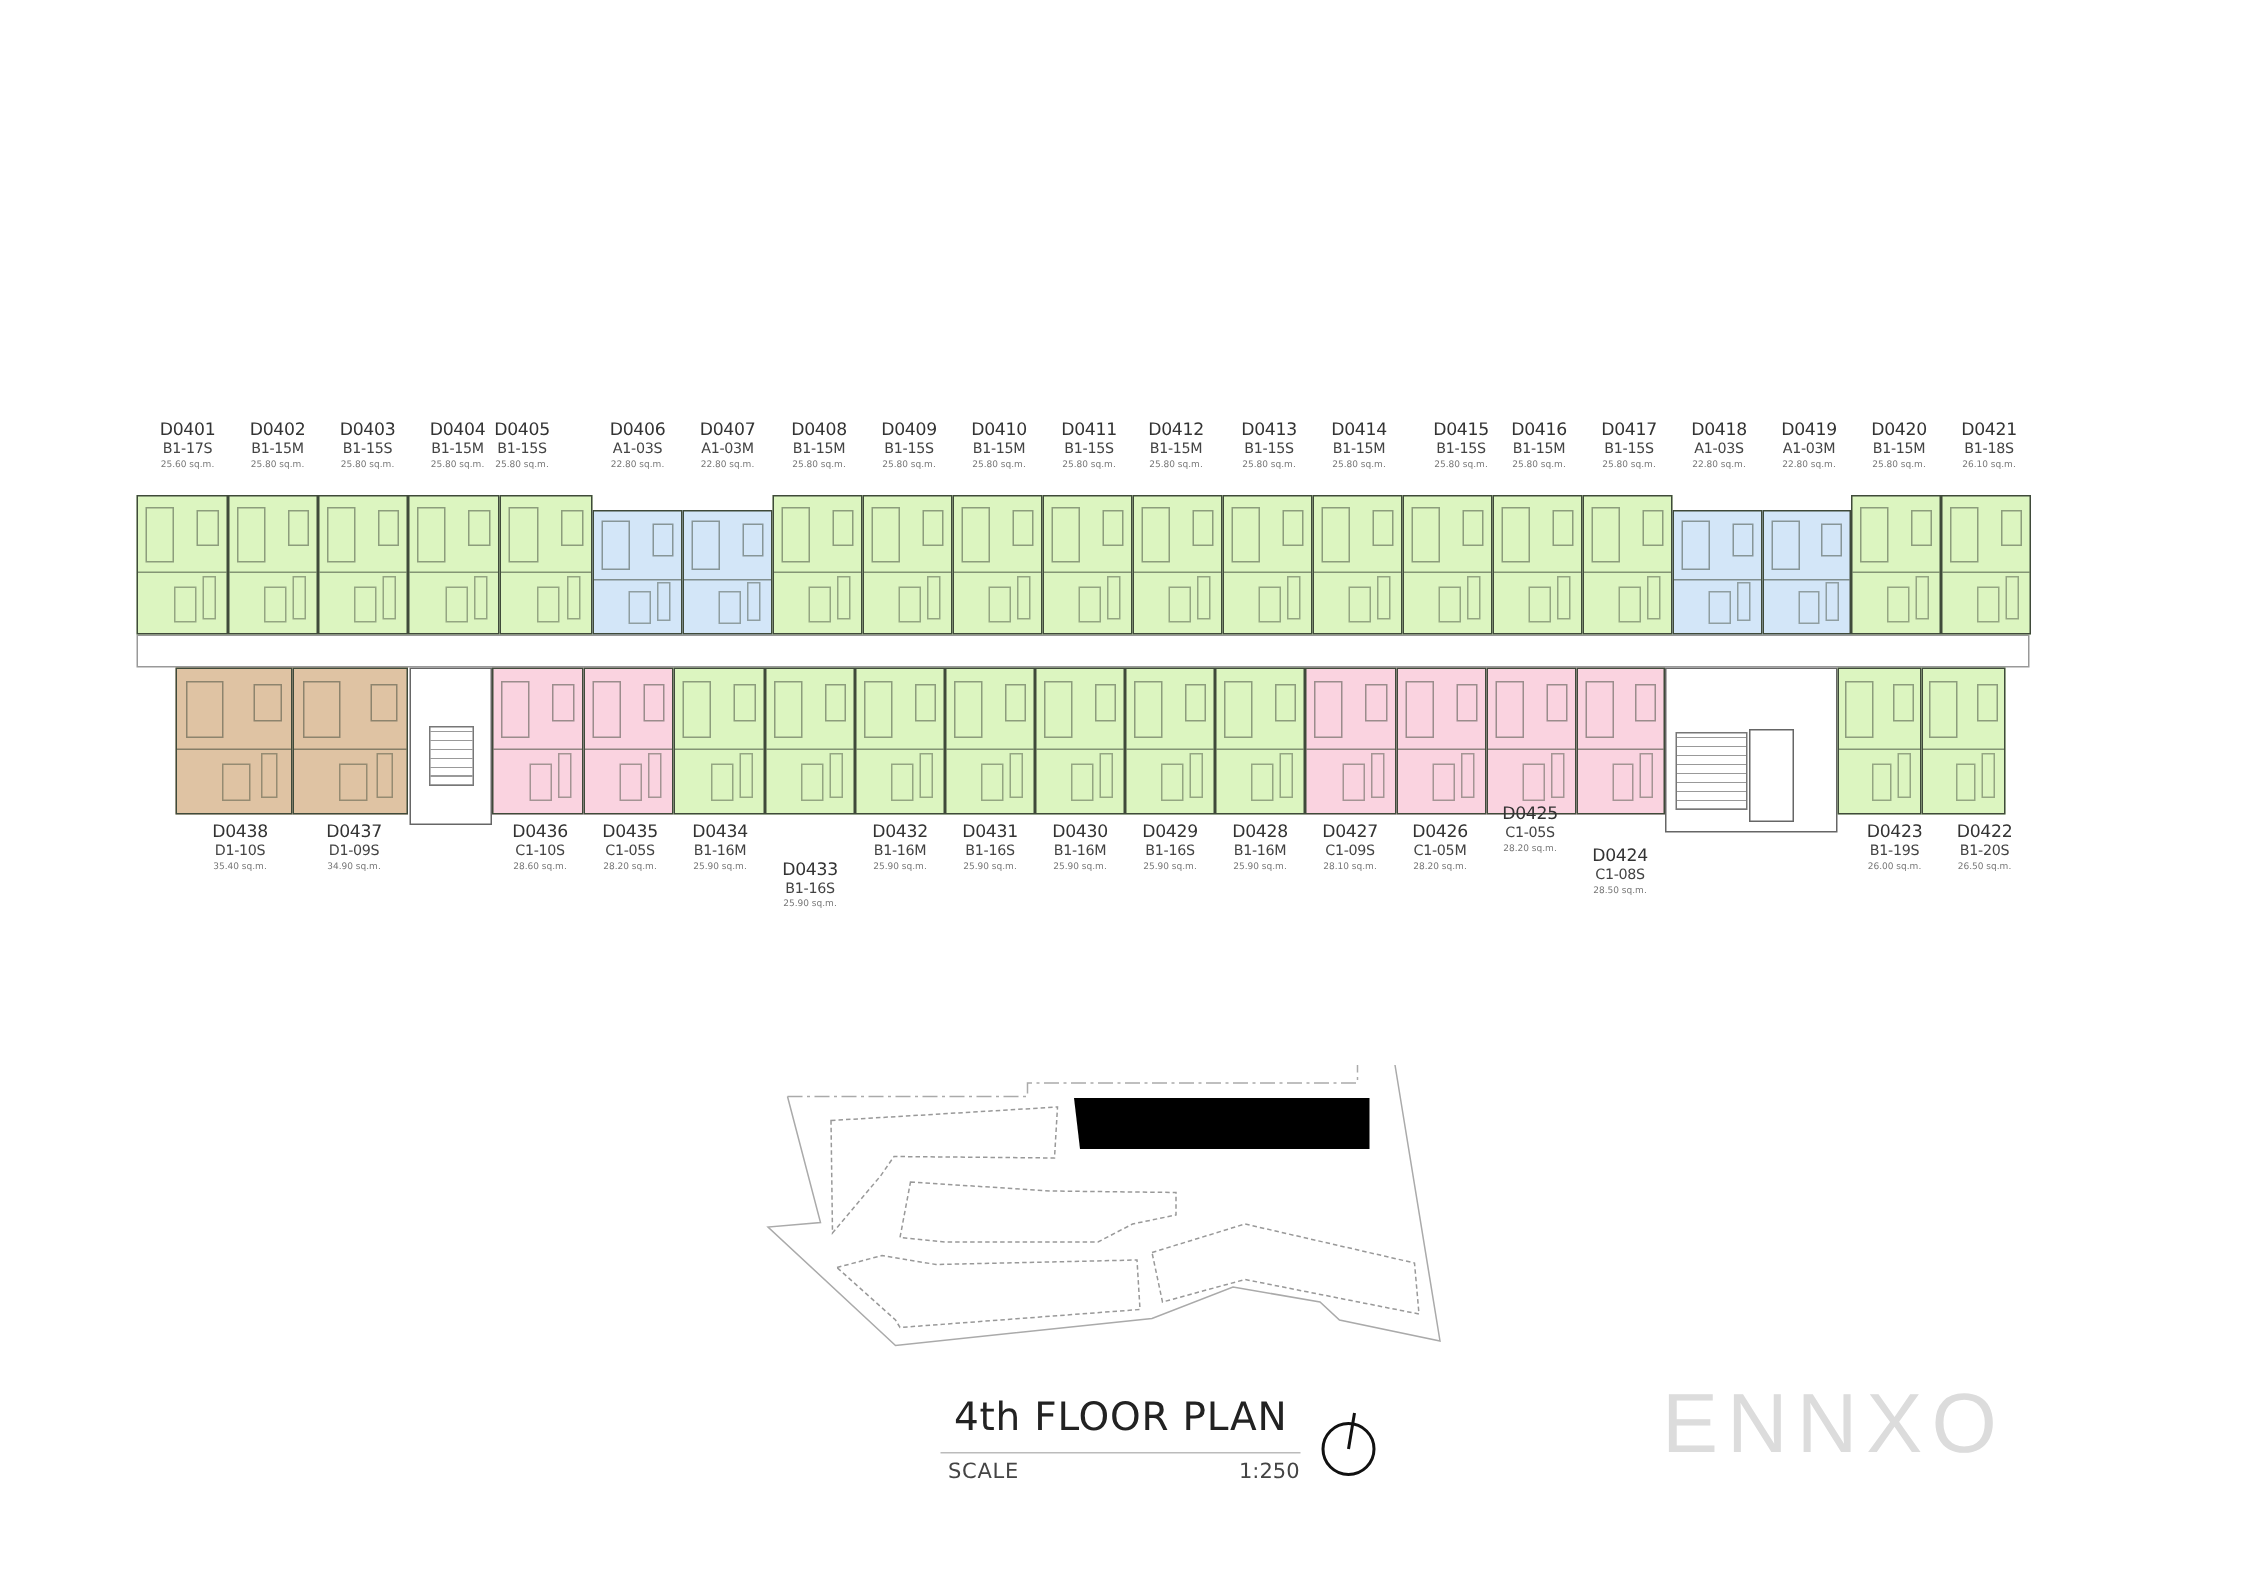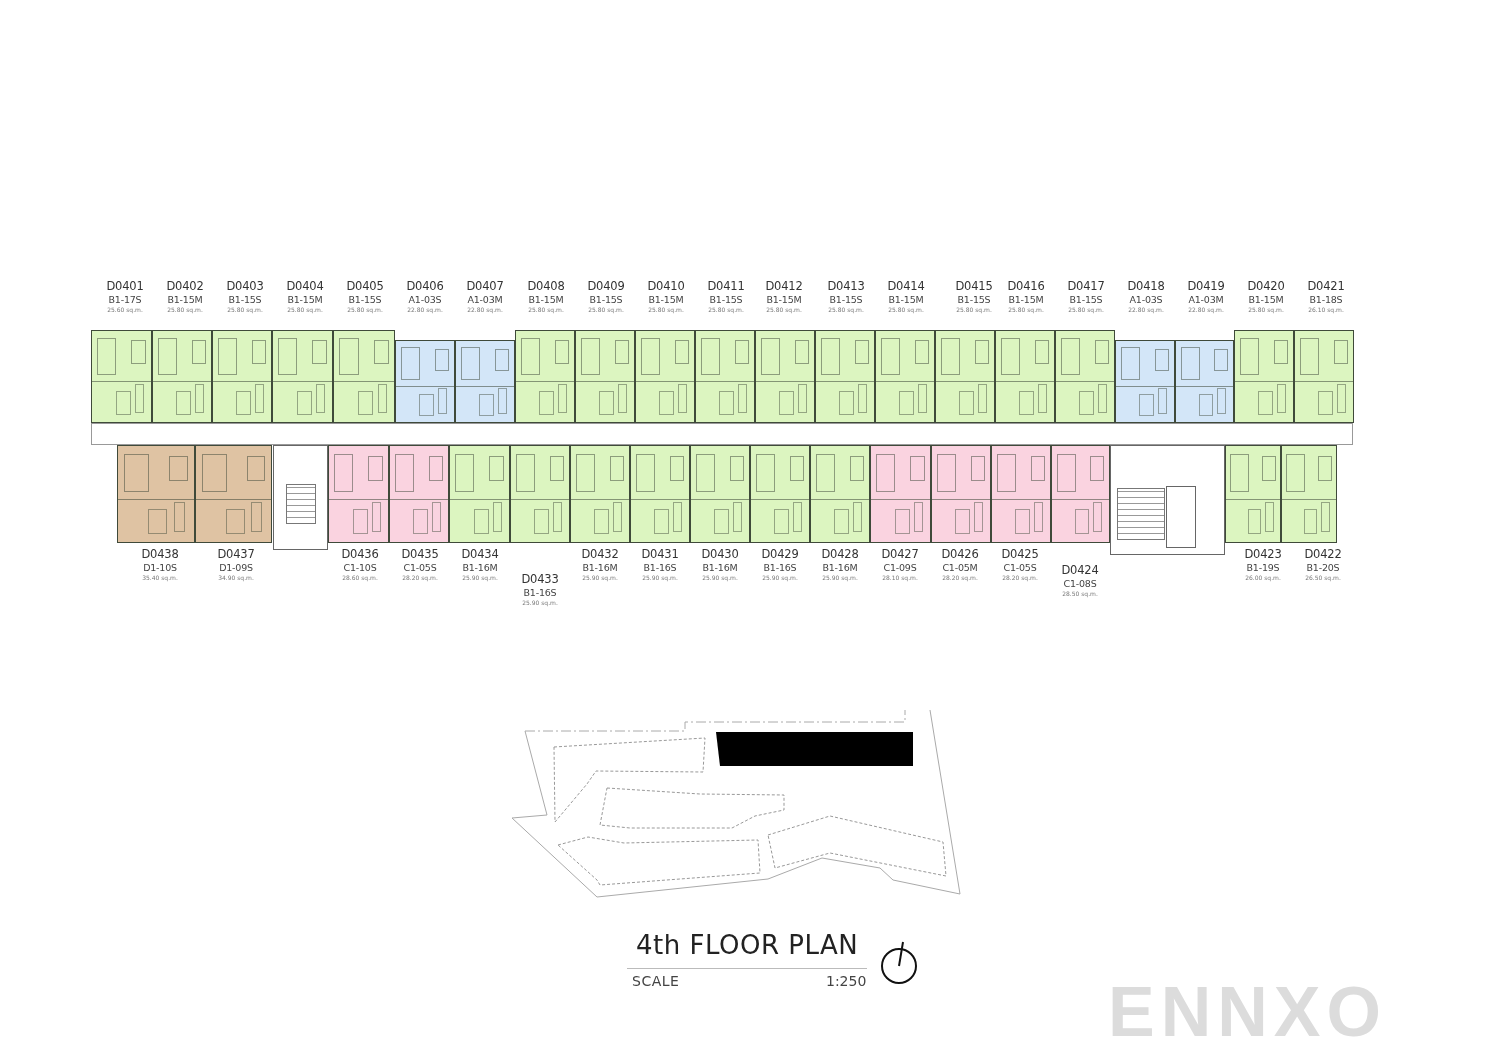--- a/index.html
+++ b/index.html
@@ -19,21 +19,21 @@
   .pink  { background:#fad3e0; }
   .tan   { background:#dfc3a3; }
   .core { position:absolute; box-sizing:border-box; border:1.5px solid #666; background:#fff; }
   .stair { position:absolute; box-sizing:border-box; border:1px solid #777; background:repeating-linear-gradient(0deg,#fff 0 5px,#999 5px 6px); }
   .corr { position:absolute; box-sizing:border-box; border:1px solid #999; background:#fff; }
   .title { position:absolute; left:636px; top:930px; font-size:26px; color:#222; letter-spacing:0.5px; }
   .rule { position:absolute; left:627px; top:968px; width:240px; border-top:1px solid #bbb; }
   .scale-l { position:absolute; left:632px; top:973px; font-size:14px; color:#444; letter-spacing:0.5px; }
   .scale-v { position:absolute; left:826px; top:973px; font-size:14px; color:#444; }
   .north { position:absolute; left:878px; top:938px; width:42px; height:48px; }
-  .wm { position:absolute; left:1108px; top:972px; font-family:"Liberation Sans", sans-serif; font-weight:bold; font-size:70px; color:#dcdcdc; letter-spacing:6px; }
+  .wm { position:absolute; left:1108px; top:916px; font-family:"Liberation Sans", sans-serif; font-weight:normal; font-size:56px; color:#dcdcdc; letter-spacing:6px; }
   .keyplan { position:absolute; left:500px; top:700px; width:470px; height:210px; }
 </style>
 </head>
 <body>
 
 <div>
   <div class="lbl" style="left:95px;top:281px">
       <span class="id">D0401</span>
       <span class="ty">B1-17S</span>
       <span class="ar">25.60 sq.m.</span>
@@ -46,21 +46,21 @@
   <div class="lbl" style="left:215px;top:281px">
       <span class="id">D0403</span>
       <span class="ty">B1-15S</span>
       <span class="ar">25.80 sq.m.</span>
     </div>
   <div class="lbl" style="left:275px;top:281px">
       <span class="id">D0404</span>
       <span class="ty">B1-15M</span>
       <span class="ar">25.80 sq.m.</span>
     </div>
-  <div class="lbl" style="left:335px;top:281px">
+  <div class="lbl" style="left:318px;top:281px">
       <span class="id">D0405</span>
       <span class="ty">B1-15S</span>
       <span class="ar">25.80 sq.m.</span>
     </div>
   <div class="lbl" style="left:395px;top:281px">
       <span class="id">D0406</span>
       <span class="ty">A1-03S</span>
       <span class="ar">22.80 sq.m.</span>
     </div>
   <div class="lbl" style="left:455px;top:281px">
@@ -445,21 +445,21 @@
   <div class="lbl" style="left:870px;top:549px">
       <span class="id">D0427</span>
       <span class="ty">C1-09S</span>
       <span class="ar">28.10 sq.m.</span>
     </div>
   <div class="lbl" style="left:930px;top:549px">
       <span class="id">D0426</span>
       <span class="ty">C1-05M</span>
       <span class="ar">28.20 sq.m.</span>
     </div>
-  <div class="lbl" style="left:990px;top:549px">
+  <div class="lbl" style="left:990px;top:537px">
       <span class="id">D0425</span>
       <span class="ty">C1-05S</span>
       <span class="ar">28.20 sq.m.</span>
     </div>
   <div class="lbl" style="left:1050px;top:565px">
       <span class="id">D0424</span>
       <span class="ty">C1-08S</span>
       <span class="ar">28.50 sq.m.</span>
     </div>
   <div class="lbl" style="left:1233px;top:549px">

